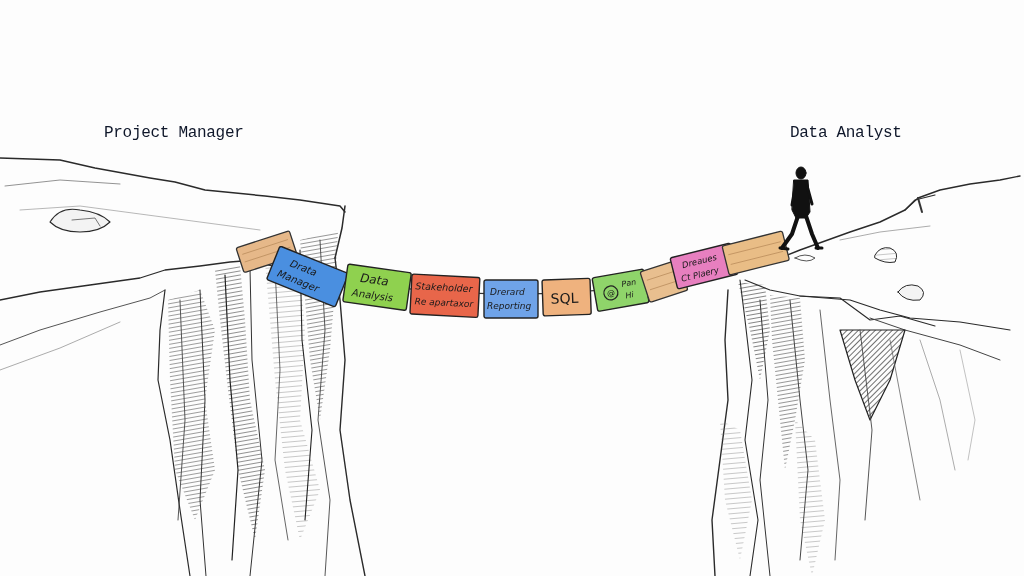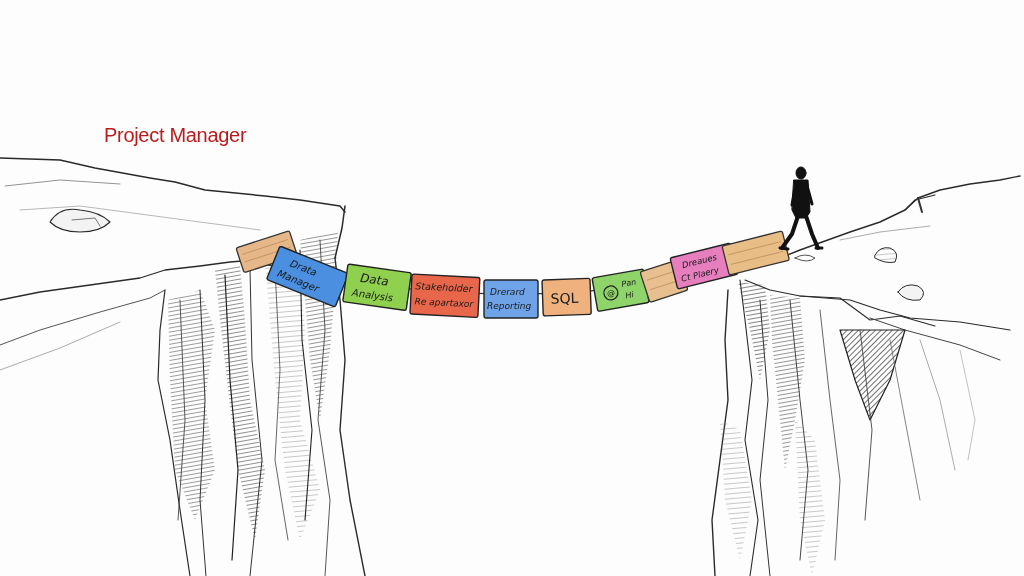--- a/index.html
+++ b/index.html
@@ -1,20 +1,20 @@
 <!DOCTYPE html>
 <html><head>
   <meta charset="utf-8">
   <style>
     html, body { margin: 0; padding: 0; background: #fdfdfd; }
     body { width: 1024px; height: 576px; overflow: hidden; position: relative; font-family: "DejaVu Sans", sans-serif; }
     .scene { position: absolute; left: 0; top: 0; width: 1024px; height: 576px; }
     .label {
-      position: absolute; color: #b91c1c; font-family: Liberation Sans, sans-serif;
-      font-size: 20px; letter-spacing: -0.3px; white-space: nowrap;
+      position: absolute; color: #0f172a; font-family: Liberation Mono, monospace;
+      font-size: 16px; letter-spacing: -0.3px; white-space: nowrap;
     }
     .label-left { left: 104px; top: 124px; }
     .label-right { left: 790px; top: 124px; }
     .plank-text {
       font-family: "DejaVu Sans", sans-serif; font-size: 10px; fill: #1a1a1a;
       font-style: italic;
     }
   </style>
 </head>
 <body>
@@ -170,13 +170,14 @@
       <path d="M796,182 L792,205" stroke-width="3" fill="none"></path>
       <path d="M806,182 L812,204" stroke-width="3" fill="none"></path>
       <path d="M798,216 L792,234 L782,248" stroke-width="4" fill="none"></path>
       <path d="M806,216 L812,234 L818,248" stroke-width="4" fill="none"></path>
       <path d="M780,248 L788,249" stroke-width="3" fill="none"></path>
       <path d="M816,248 L822,248" stroke-width="3" fill="none"></path>
     </g>
   </svg>
 
   <div class="label label-left">Project Manager</div>
+  <div class="label label-right">Data Analyst</div>
 </div>
 
 </body></html>

